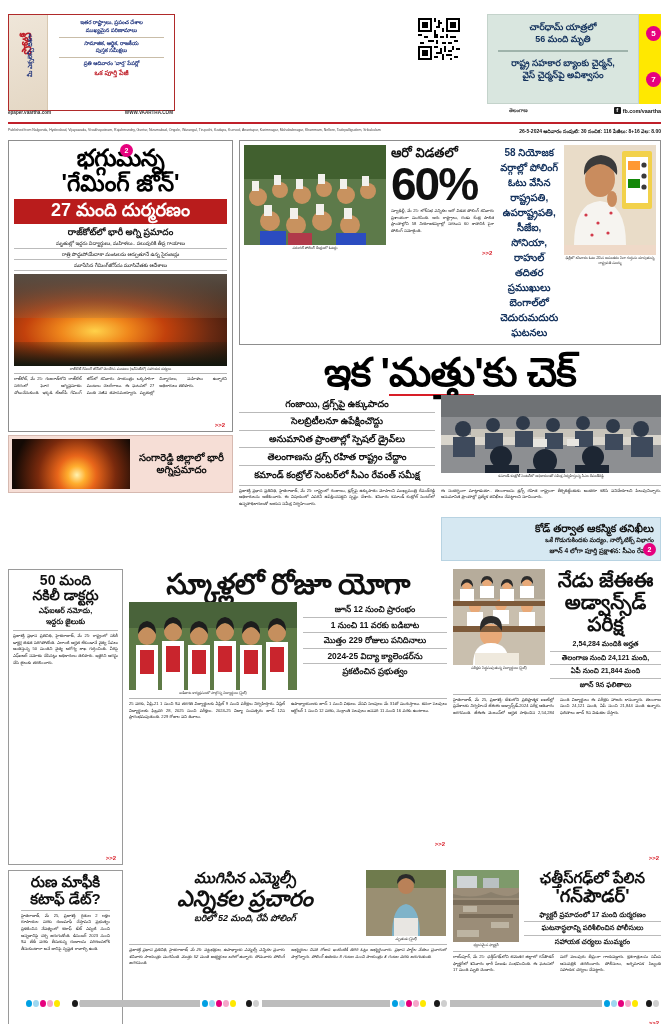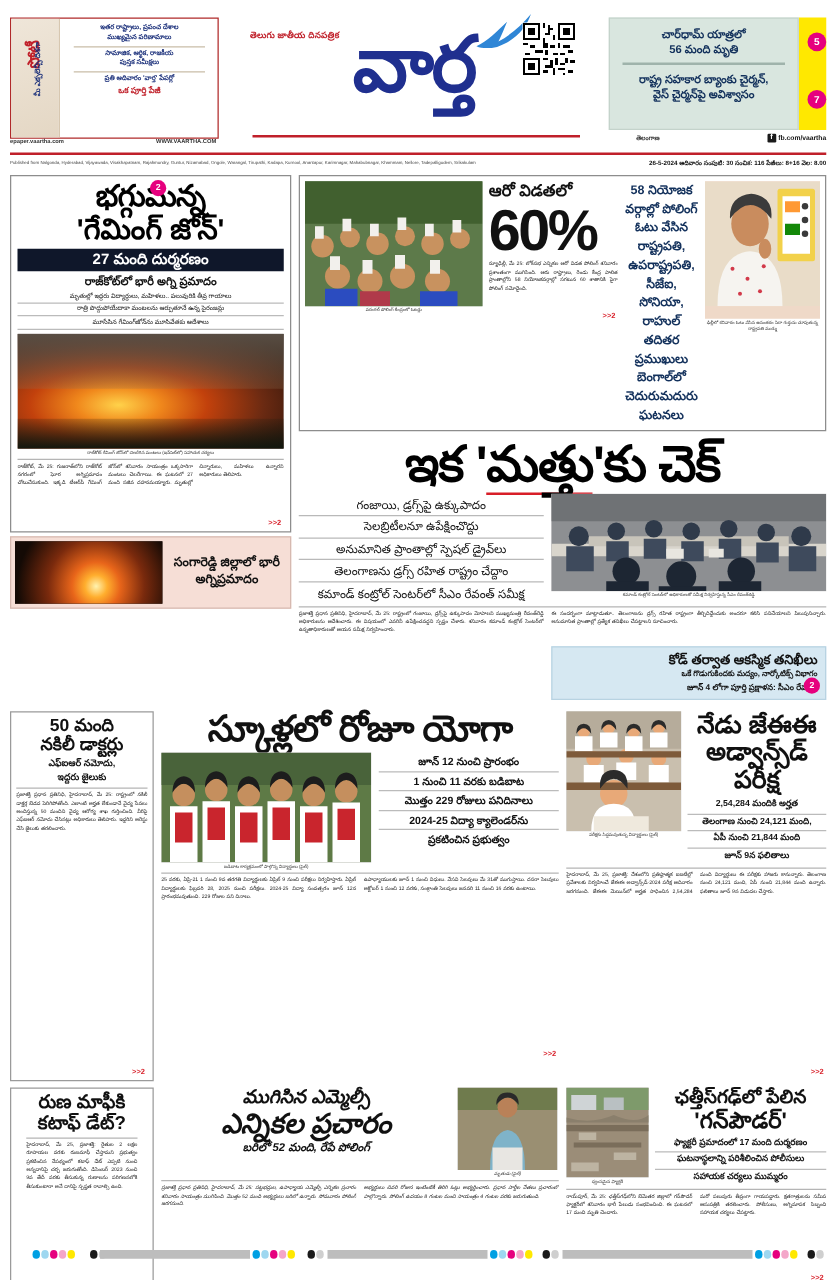--- a/index.html
+++ b/index.html
@@ -83,21 +83,21 @@
   .content{position:absolute;left:8px;top:140px;width:653px;}
   .colgap{display:flex;gap:6px;}
 
   
   .lead-box{width:225px;border:1px solid #8d8d8d;box-sizing:border-box;
             padding:4px 5px 3px 5px;}
   .lead-h1{font-size:24px;font-weight:bold;text-align:center;line-height:1.05;
            letter-spacing:-.5px;color:#000;}
   .lead-h2{font-size:23px;font-weight:bold;text-align:center;line-height:1.08;
            color:#000;margin-top:1px;}
-  .lead-strip{background:#0f172a;color:#fff;font-size:12px;font-weight:bold;
+  .lead-strip{background:#b91c1c;color:#fff;font-size:18px;font-weight:bold;
               text-align:center;padding:2px 0 3px 0;margin-top:3px;line-height:1.1;}
   .lead-sub{font-size:9px;font-weight:bold;text-align:center;margin-top:3px;color:#111;}
   .lead-bullets div{font-size:5.1px;text-align:center;color:#111;padding:1.5px 0;
                     border-bottom:1px solid #bbb;line-height:1.3;}
   .lead-img{height:92px;margin-top:3px;}
   .lead-img .fire{position:absolute;inset:0;
       background:radial-gradient(ellipse at 38% 62%,#ffd24a 0%,#f0881c 18%,#c2410c 38%,#6b2a12 62%,#241109 88%);}
   .lead-img .smoke{position:absolute;left:0;top:0;width:100%;height:48%;
       background:linear-gradient(180deg,rgba(90,80,70,.95),rgba(140,110,80,.25));}
   .lead-img .tree{position:absolute;bottom:0;left:0;width:100%;height:26%;
@@ -124,21 +124,21 @@
              letter-spacing:-2px;}
   .sixty-kicker{font-size:13px;font-weight:bold;color:#111;margin-bottom:2px;}
   .sixty-col{font-size:10px;font-weight:bold;color:#13315c;text-align:center;
              line-height:1.5;}
   .prez-img{width:92px;height:110px;position:relative;overflow:hidden;background:#efd9c8;}
 
   
   .main-h{font-size:40px;font-weight:bold;text-align:center;line-height:1.05;
           letter-spacing:-1px;color:#000;margin:6px 0 2px 0;}
   .main-h .hl{color:#000;border-bottom:2px solid #d81e28;}
-  .sub-list div{font-size:9.4px;font-weight:normal;text-align:center;color:#111;
+  .sub-list div{font-size:9.4px;font-weight:bold;text-align:center;color:#111;
                 padding:2.5px 0;border-bottom:1px solid #b9b9b9;line-height:1.25;}
   .sub-list div:last-child{border-bottom:none;}
 
   .code-box{background:#d6e8f2;border:1px solid #b8d3e2;box-sizing:border-box;
             padding:4px 6px;position:relative;}
   .code-box .t1{font-size:10.5px;font-weight:bold;color:#111;line-height:1.2;}
   .code-box .t2{font-size:6.2px;font-weight:bold;color:#111;margin-top:2px;}
   .code-box .t3{font-size:6.6px;font-weight:bold;color:#111;margin-top:2px;}
   .code-dot{position:absolute;right:4px;bottom:4px;width:13px;height:13px;
             border-radius:50%;background:#e6007e;color:#fff;font-size:7px;
@@ -191,30 +191,20 @@
         <div class="sep"></div>
         <div>ప్రతి ఆదివారం 'వార్త' పేపర్లో</div>
         <div class="last">ఒక పూర్తి పేజీ</div>
       </div>
     </div>
     <div class="promo-foot">
       <span>epaper.vaartha.com</span>
       <span>WWW.VAARTHA.COM</span>
     </div>
 
-    <div class="logo-wrap">
-      <div class="logo-tag">తెలుగు జాతీయ దినపత్రిక</div>
-      <div class="logo-bird">
-        <svg width="52" height="24" viewBox="0 0 52 24">
-          <path d="M2 18 C12 16 20 10 30 4 C26 10 24 13 20 18 C30 15 40 10 50 2 C44 12 34 20 18 22 C12 22 6 21 2 18 Z" fill="#2f86d6"></path>
-        </svg>
-      </div>
-      <div class="logo-main">వార్త</div>
-      <div class="logo-ul"></div>
-    </div>
 
     <div class="qr">
       <svg width="42" height="42" viewBox="0 0 21 21" shape-rendering="crispEdges">
         <rect width="21" height="21" fill="#fff"></rect>
         <g fill="#000">
           <rect x="0" y="0" width="7" height="1"></rect>
             <rect x="0" y="6" width="7" height="1"></rect>
           <rect x="0" y="0" width="1" height="7"></rect>
             <rect x="6" y="0" width="1" height="7"></rect>
           <rect x="2" y="2" width="3" height="3"></rect>

